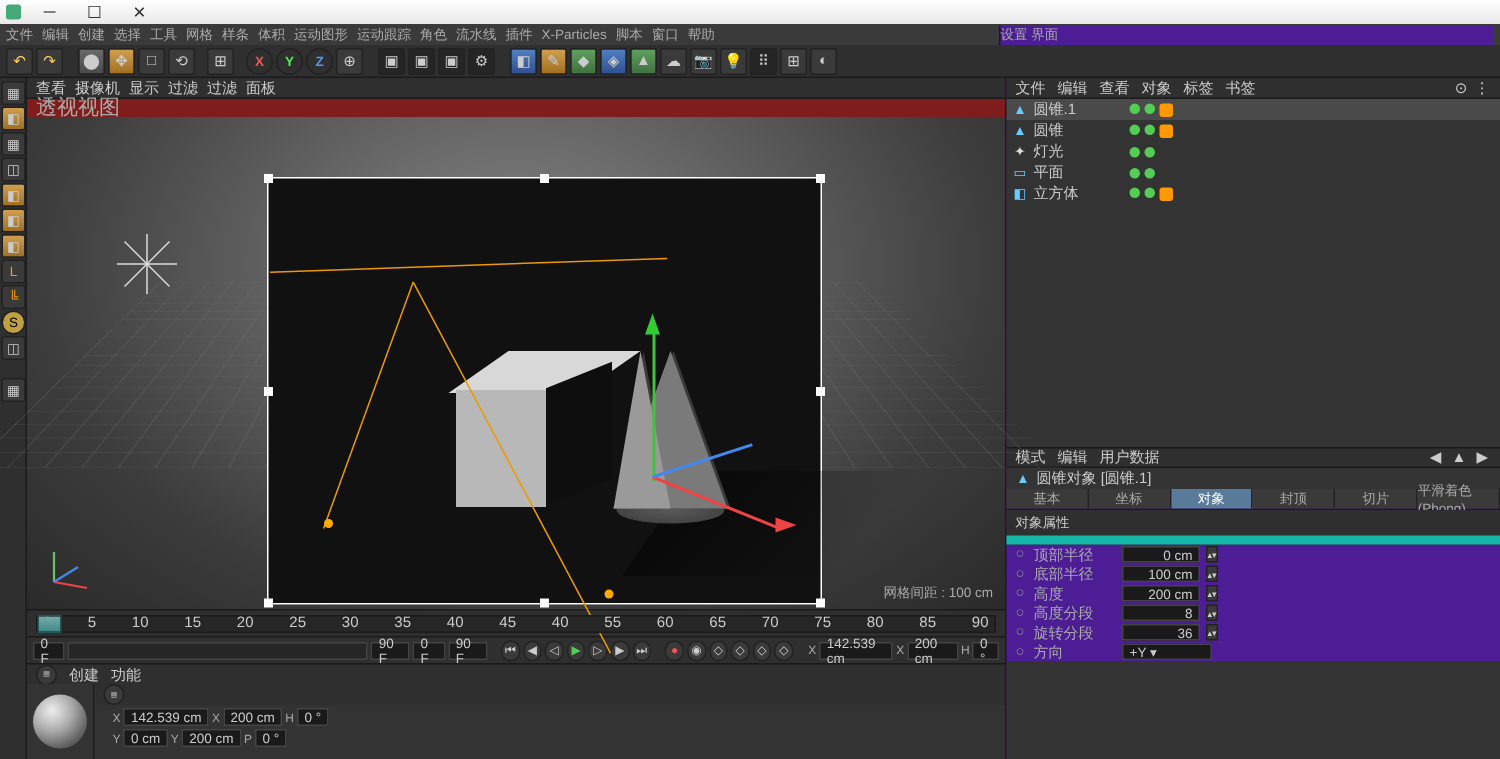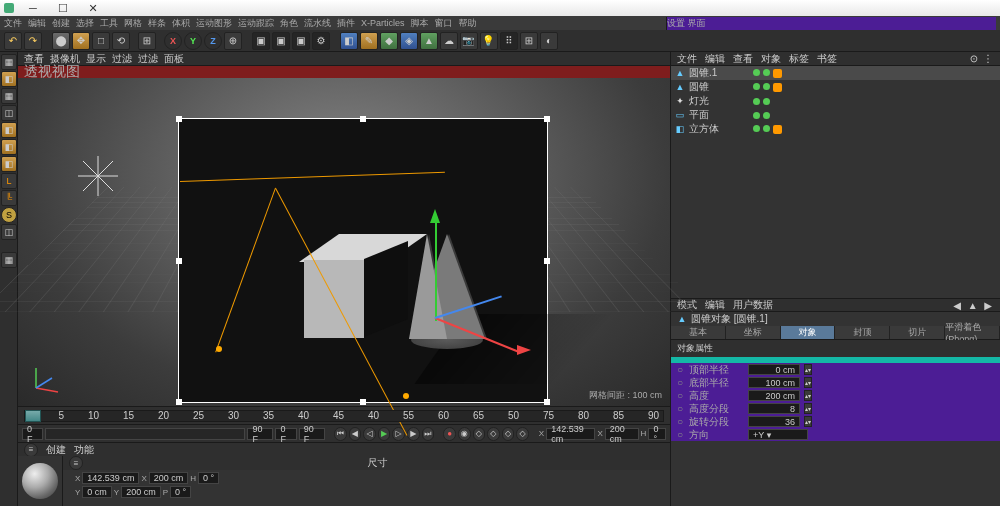--- a/index.html
+++ b/index.html
@@ -256,21 +256,21 @@
             <span>20</span>
             <span>25</span>
             <span>30</span>
             <span>35</span>
             <span>40</span>
             <span>45</span>
             <span>40</span>
             <span>55</span>
             <span>60</span>
             <span>65</span>
-            <span>50</span>
+            <span>70</span>
             <span>75</span>
             <span>80</span>
             <span>85</span>
             <span>90</span>
           </div>
         <div class="thumb"></div>
       </div>
     </div>
     <div class="playback">
       <div class="pfield">0 F</div>
@@ -314,21 +314,20 @@
     <span>创建</span>
         <span>功能</span>
       </div>
     <div style="display:flex">
       <div class="matarea">
         <div class="matball"></div>
       </div>
       <div style="flex:1;background:#333;border-left:1px solid #1a1a1a">
         <div class="matbar" id="coordtabs" style="border-top:none">
             <span class="pbtn">≡</span>
-            <span style="flex: 1 1 0%; text-align: center;">尺寸</span>
           </div>
         <div style="padding:2px 6px">
           <div class="coord">
             <div class="coordfield">
                 <span class="coordlbl">X</span>
                 <div class="pfield">142.539 cm</div>
               </div>
             <div class="coordfield">
                 <span class="coordlbl">X</span>
                 <div class="pfield">200 cm</div>

